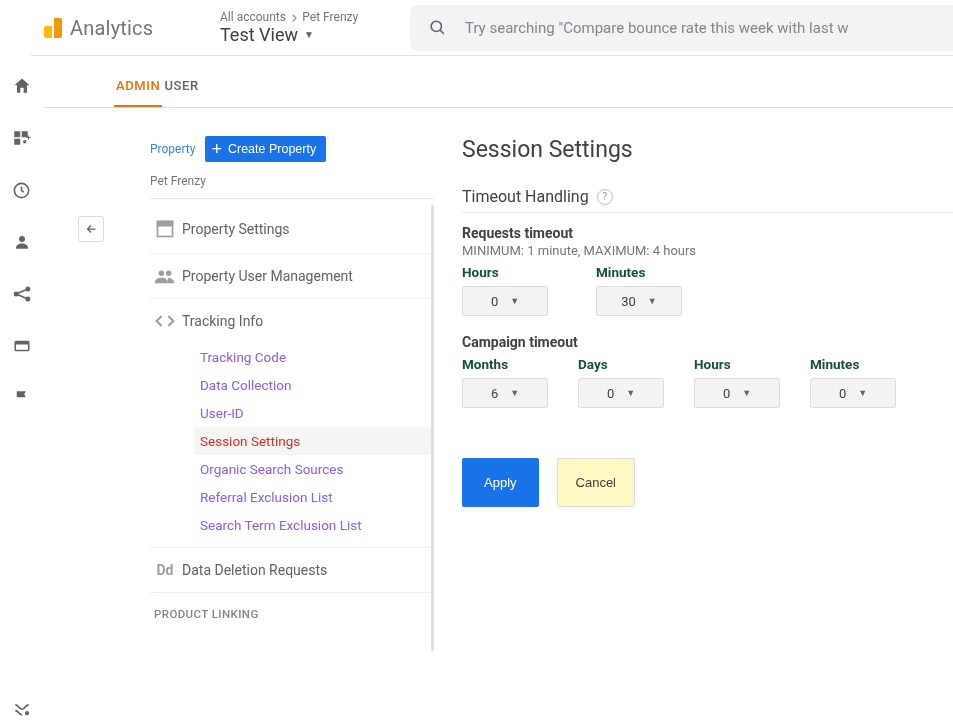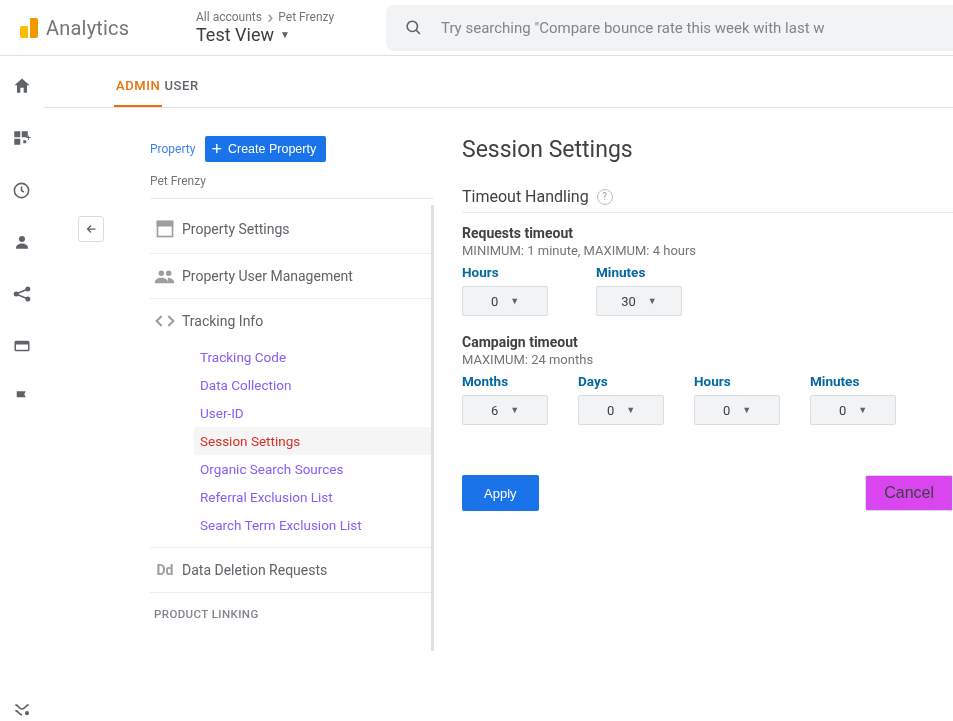--- a/index.html
+++ b/index.html
@@ -1,19 +1,19 @@
 <!DOCTYPE html>
 <html><head>
 <meta charset="utf-8">
 <style>
   * { box-sizing: border-box; margin: 0; padding: 0; }
   body { font-family: Roboto, Arial, sans-serif; font-size: 13px; color: #212121; background: #fff; width: 953px; height: 721px; overflow: hidden; }
   
   
-  .header { display: flex; align-items: center; height: 56px; border-bottom: 1px solid #e0e0e0; padding-left: 8px; }
+  .header { display: flex; align-items: center; height: 56px; border-bottom: 1px solid #e0e0e0; padding-left: 1px; margin-left: 31px; }
   .logo-block { display: flex; align-items: center; width: 178px; padding-left: 12px; }
   .ga-logo { display: flex; align-items: flex-end; margin-right: 8px; }
   .ga-bar1 { width: 8px; height: 12px; background: #fbbc04; border-radius: 2px 0 0 2px; margin-right: 2px; }
   .ga-bar2 { width: 8px; height: 20px; background: #f29900; border-radius: 0 2px 2px 0; }
   .logo-text { font-size: 20px; color: #757575; letter-spacing: 0.2px; }
   .property-picker { display: flex; flex-direction: column; justify-content: center; padding: 0 10px; min-width: 200px; cursor: pointer; }
   .picker-top { font-size: 12px; color: #757575; display: flex; align-items: center; gap: 4px; }
   .caret { font-size: 10px; color: #9e9e9e; display:inline-block; transform: scale(0.9,0.7);}
   .picker-bottom { font-size: 18px; color: #3c4043; display: flex; align-items: center; gap: 6px; }
   .picker-dd { font-size: 10px; color: #5f6368; }
@@ -56,26 +56,26 @@
   
   .panel { flex:1; padding: 28px 0 0 18px; }
   .panel h1 { font-size:23px; font-weight:400; color:#414141; margin-bottom:24px;}
   .section-row { display:flex; align-items:center; gap:8px; border-bottom:1px solid #e8eaed; padding-bottom:6px; margin-bottom:12px;}
   .section-row h2 { font-size:16px; font-weight:400; color:#414141;}
   .help { width:16px; height:16px; border-radius:50%; border:1px solid #c0c0c0; color:#9e9e9e; font-size:10px; display:flex; align-items:center; justify-content:center;}
   .group-title { font-size:14px; font-weight:700; color:#414141; margin-top:4px;}
   .hint { font-size:13px; color:#757575; margin-top:2px; margin-bottom:6px;}
   .select-row { display:flex; gap:48px; margin-top:6px; margin-bottom:18px; flex-wrap:wrap;}
   .sel { display:flex; flex-direction:column; gap:6px;}
-  .sel label { font-size:13.5px; font-weight:700; color:#0369a1;}
+  .sel label { font-size:13.5px; font-weight:700; color:#14532d;}
   .dd { width:86px; height:30px; background:#f1f3f4; border:1px solid #dadce0; border-radius:2px; display:flex; align-items:center; justify-content:center; gap:12px; color:#3c4043; font-size:13px; cursor:pointer;}
   .dd .tri { font-size:9px; color:#5f6368; }
-  .actions { display:flex; gap:18px; margin-top:50px;justify-content:space-between;}
+  .actions { display:flex; gap:18px; margin-top:50px;}
   .btn-primary { background:#1a73e8; color:#fff; border:none; padding:8px 22px; font-size:13px; font-weight:500; border-radius:2px; cursor:pointer;}
-  .btn-secondary { background:#d946ef; color:#3c4043; border:1px solid #dadce0; padding:8px 18px; font-size:16px; border-radius:2px; cursor:pointer;}
+  .btn-secondary { background:#fef9c3; color:#3c4043; border:1px solid #dadce0; padding:16px 18px; font-size:13px; border-radius:2px; cursor:pointer;}
   
   svg { display:block; }
 </style>
 </head>
 <body>
 
 <div class="header">
   <div class="logo-block">
     <div class="ga-logo">
       <div class="ga-bar1"></div>
@@ -251,21 +251,20 @@
           <div class="sel">
             <label>Minutes</label>
             <div class="dd">
               <span>30</span>
               <span class="tri">▼</span>
             </div>
           </div>
         </div>
 
         <div class="group-title">Campaign timeout</div>
-        <div class="hint">MAXIMUM: 24 months</div>
         <div class="select-row" style="gap:30px;">
           <div class="sel">
             <label>Months</label>
             <div class="dd">
               <span>6</span>
               <span class="tri">▼</span>
             </div>
           </div>
           <div class="sel">
             <label>Days</label>

